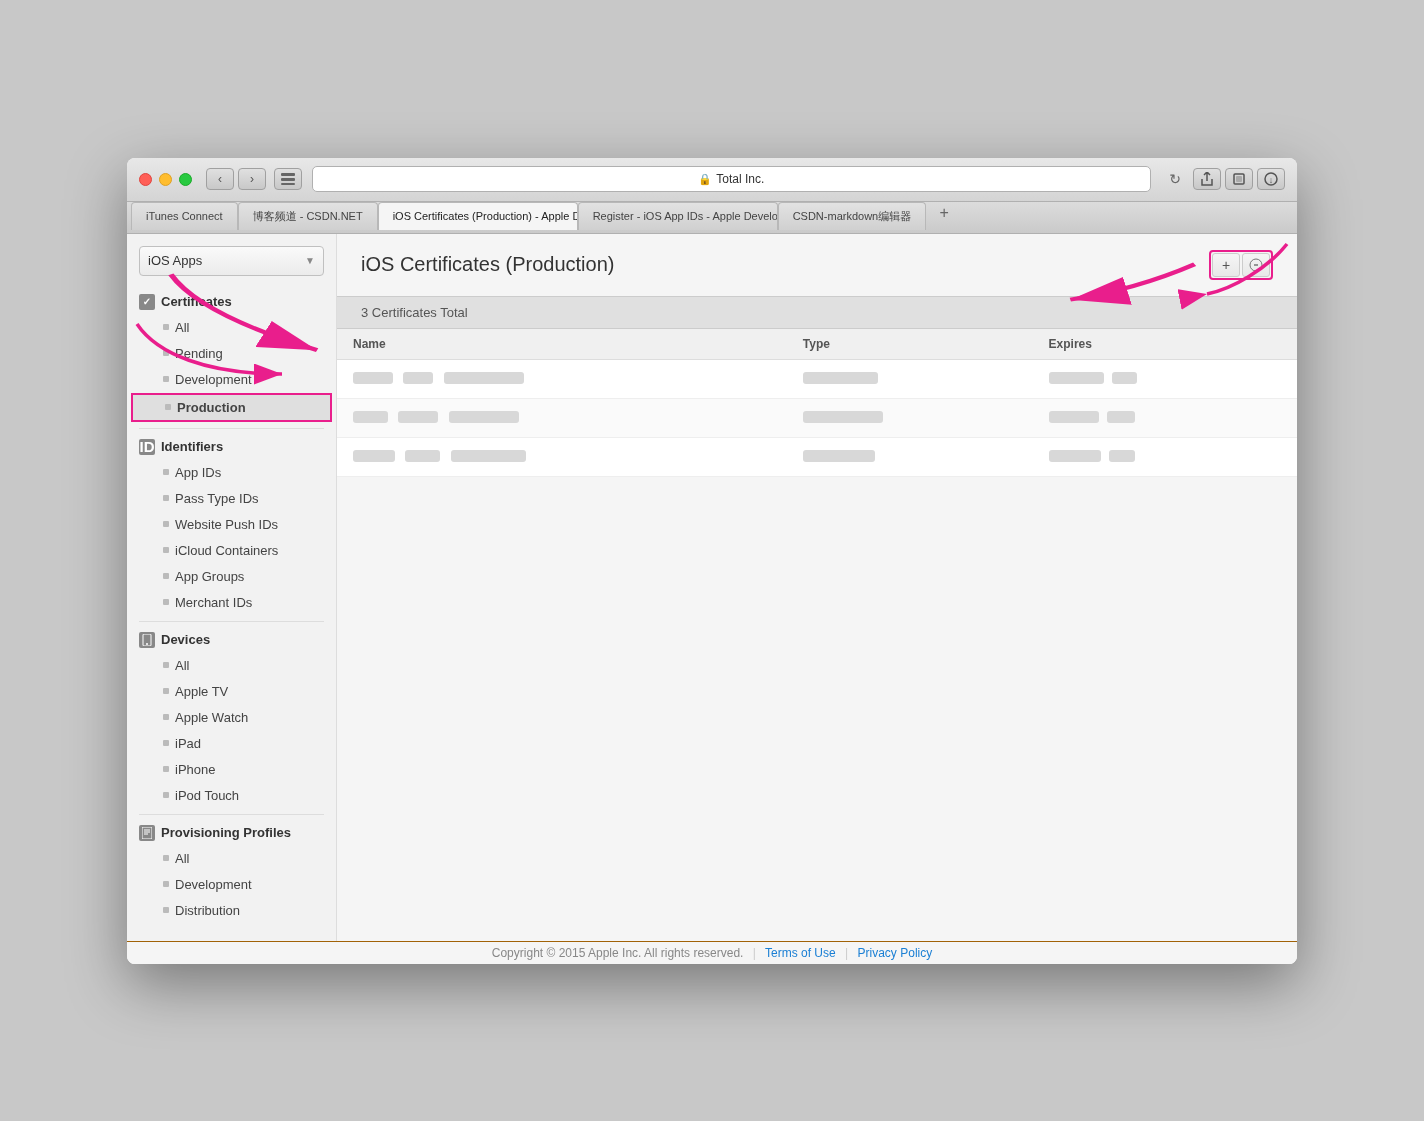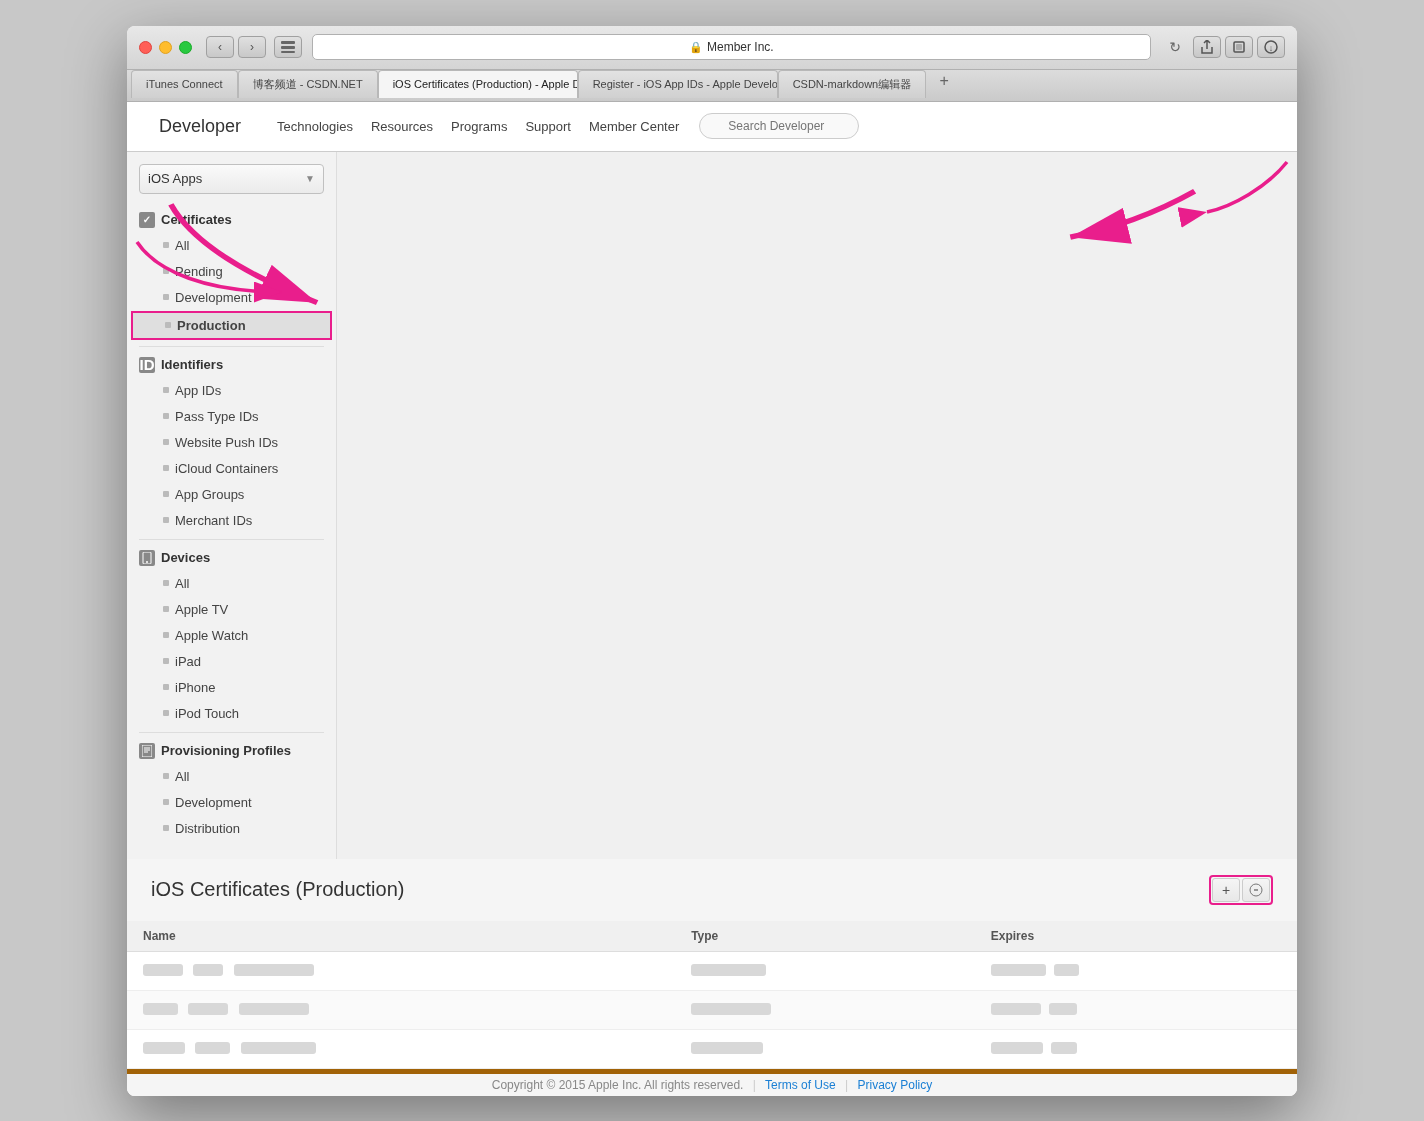--- a/index.html
+++ b/index.html
@@ -254,21 +254,20 @@
       height: 24px;
       background: #e8e8e8;
       border-radius: 3px;
       border: 1px solid #ccc;
     }
 
     
     .main-layout {
       display: flex;
       min-height: 680px;
-      flex-direction: column;
     }
 
     
     .sidebar {
       width: 210px;
       background: #f2f2f2;
       border-right: 1px solid #ddd;
       padding: 12px 0;
       flex-shrink: 0;
     }
@@ -424,21 +423,21 @@
     .placeholder-bar {
       height: 12px;
       background: #d8d8d8;
       border-radius: 3px;
       display: inline-block;
     }
 
     
     .footer {
       background: #f5f5f5;
-      border-top: 5px solid #a16207;
+      border-top: 1px solid #a16207;
       padding: 4px;
       text-align: center;
       font-size: 12px;
       color: #888;
     }
     .footer a {
       color: #1a7fd4;
       text-decoration: none;
     }
     .footer-divider {
@@ -479,21 +478,21 @@
     </div>
     <div class="tab-icon-btn">
       <svg width="14" height="12" viewBox="0 0 14 12">
           <rect x="0" y="0" width="14" height="3" rx="1" fill="#666"></rect>
           <rect x="0" y="5" width="14" height="3" rx="1" fill="#666"></rect>
           <rect x="0" y="10" width="14" height="2" rx="1" fill="#666"></rect>
         </svg>
     </div>
     <div class="url-bar">
       <span class="lock-icon">🔒</span>
-      <span>Member Inc.</span>
+      <span>Total Inc.</span>
     </div>
     <div class="reload-btn">↻</div>
     <div class="share-buttons">
       <div class="share-btn">
         <svg width="12" height="14" viewBox="0 0 12 14">
             <path d="M6 0 L6 9 M3 3 L6 0 L9 3 M1 7 L1 13 L11 13 L11 7" stroke="#555" stroke-width="1.5" fill="none"></path>
           </svg>
       </div>
       <div class="share-btn">
         <svg width="12" height="12" viewBox="0 0 12 12">
@@ -514,36 +513,20 @@
     <div class="tab">iTunes Connect</div>
     <div class="tab">博客频道 - CSDN.NET</div>
     <div class="tab active">iOS Certificates (Production) - Apple D...</div>
     <div class="tab">Register - iOS App IDs - Apple Developer</div>
     <div class="tab">CSDN-markdown编辑器</div>
     <div class="tab-add">+</div>
   </div>
 
   <div class="browser-content">
 
-    <div class="dev-nav">
-      <div class="dev-logo">
-        <span class="apple-logo"></span>
-        <span>Developer</span>
-      </div>
-      <div class="dev-nav-links">
-        <a class="dev-nav-link">Technologies</a>
-        <a class="dev-nav-link">Resources</a>
-        <a class="dev-nav-link">Programs</a>
-        <a class="dev-nav-link">Support</a>
-        <a class="dev-nav-link">Member Center</a>
-      </div>
-      <div class="search-wrap">
-        <input class="dev-search" type="text" placeholder="Search Developer" style="">
-      </div>
-    </div>
 
 
     <div class="page-wrapper">
 
       <svg class="arrows-svg" xmlns="http://www.w3.org/2000/svg" viewBox="0 0 800 700" preserveAspectRatio="none">
 
         <defs>
           <marker id="arrowhead1" markerWidth="10" markerHeight="7" refX="10" refY="3.5" orient="auto">
             <polygon points="0 0, 10 3.5, 0 7" fill="#e91e8c"></polygon>
           </marker>
@@ -698,20 +681,23 @@
               <div class="action-btn">+</div>
               <div class="action-btn" style="font-size:12px; color:#777;">
                 <svg width="14" height="14" viewBox="0 0 14 14">
                     <circle cx="7" cy="7" r="6" stroke="#777" stroke-width="1" fill="none"></circle>
                     <line x1="5" y1="7" x2="9" y2="7" stroke="#777" stroke-width="1.5"></line>
                   </svg>
               </div>
             </div>
           </div>
 
+          <div class="cert-count-bar">
+            <span>3 Certificates Total</span>
+          </div>
 
           <table class="cert-table">
             <thead>
               <tr>
                 <th>Name</th>
                 <th>Type</th>
                 <th>Expires</th>
               </tr>
             </thead>
             <tbody>

